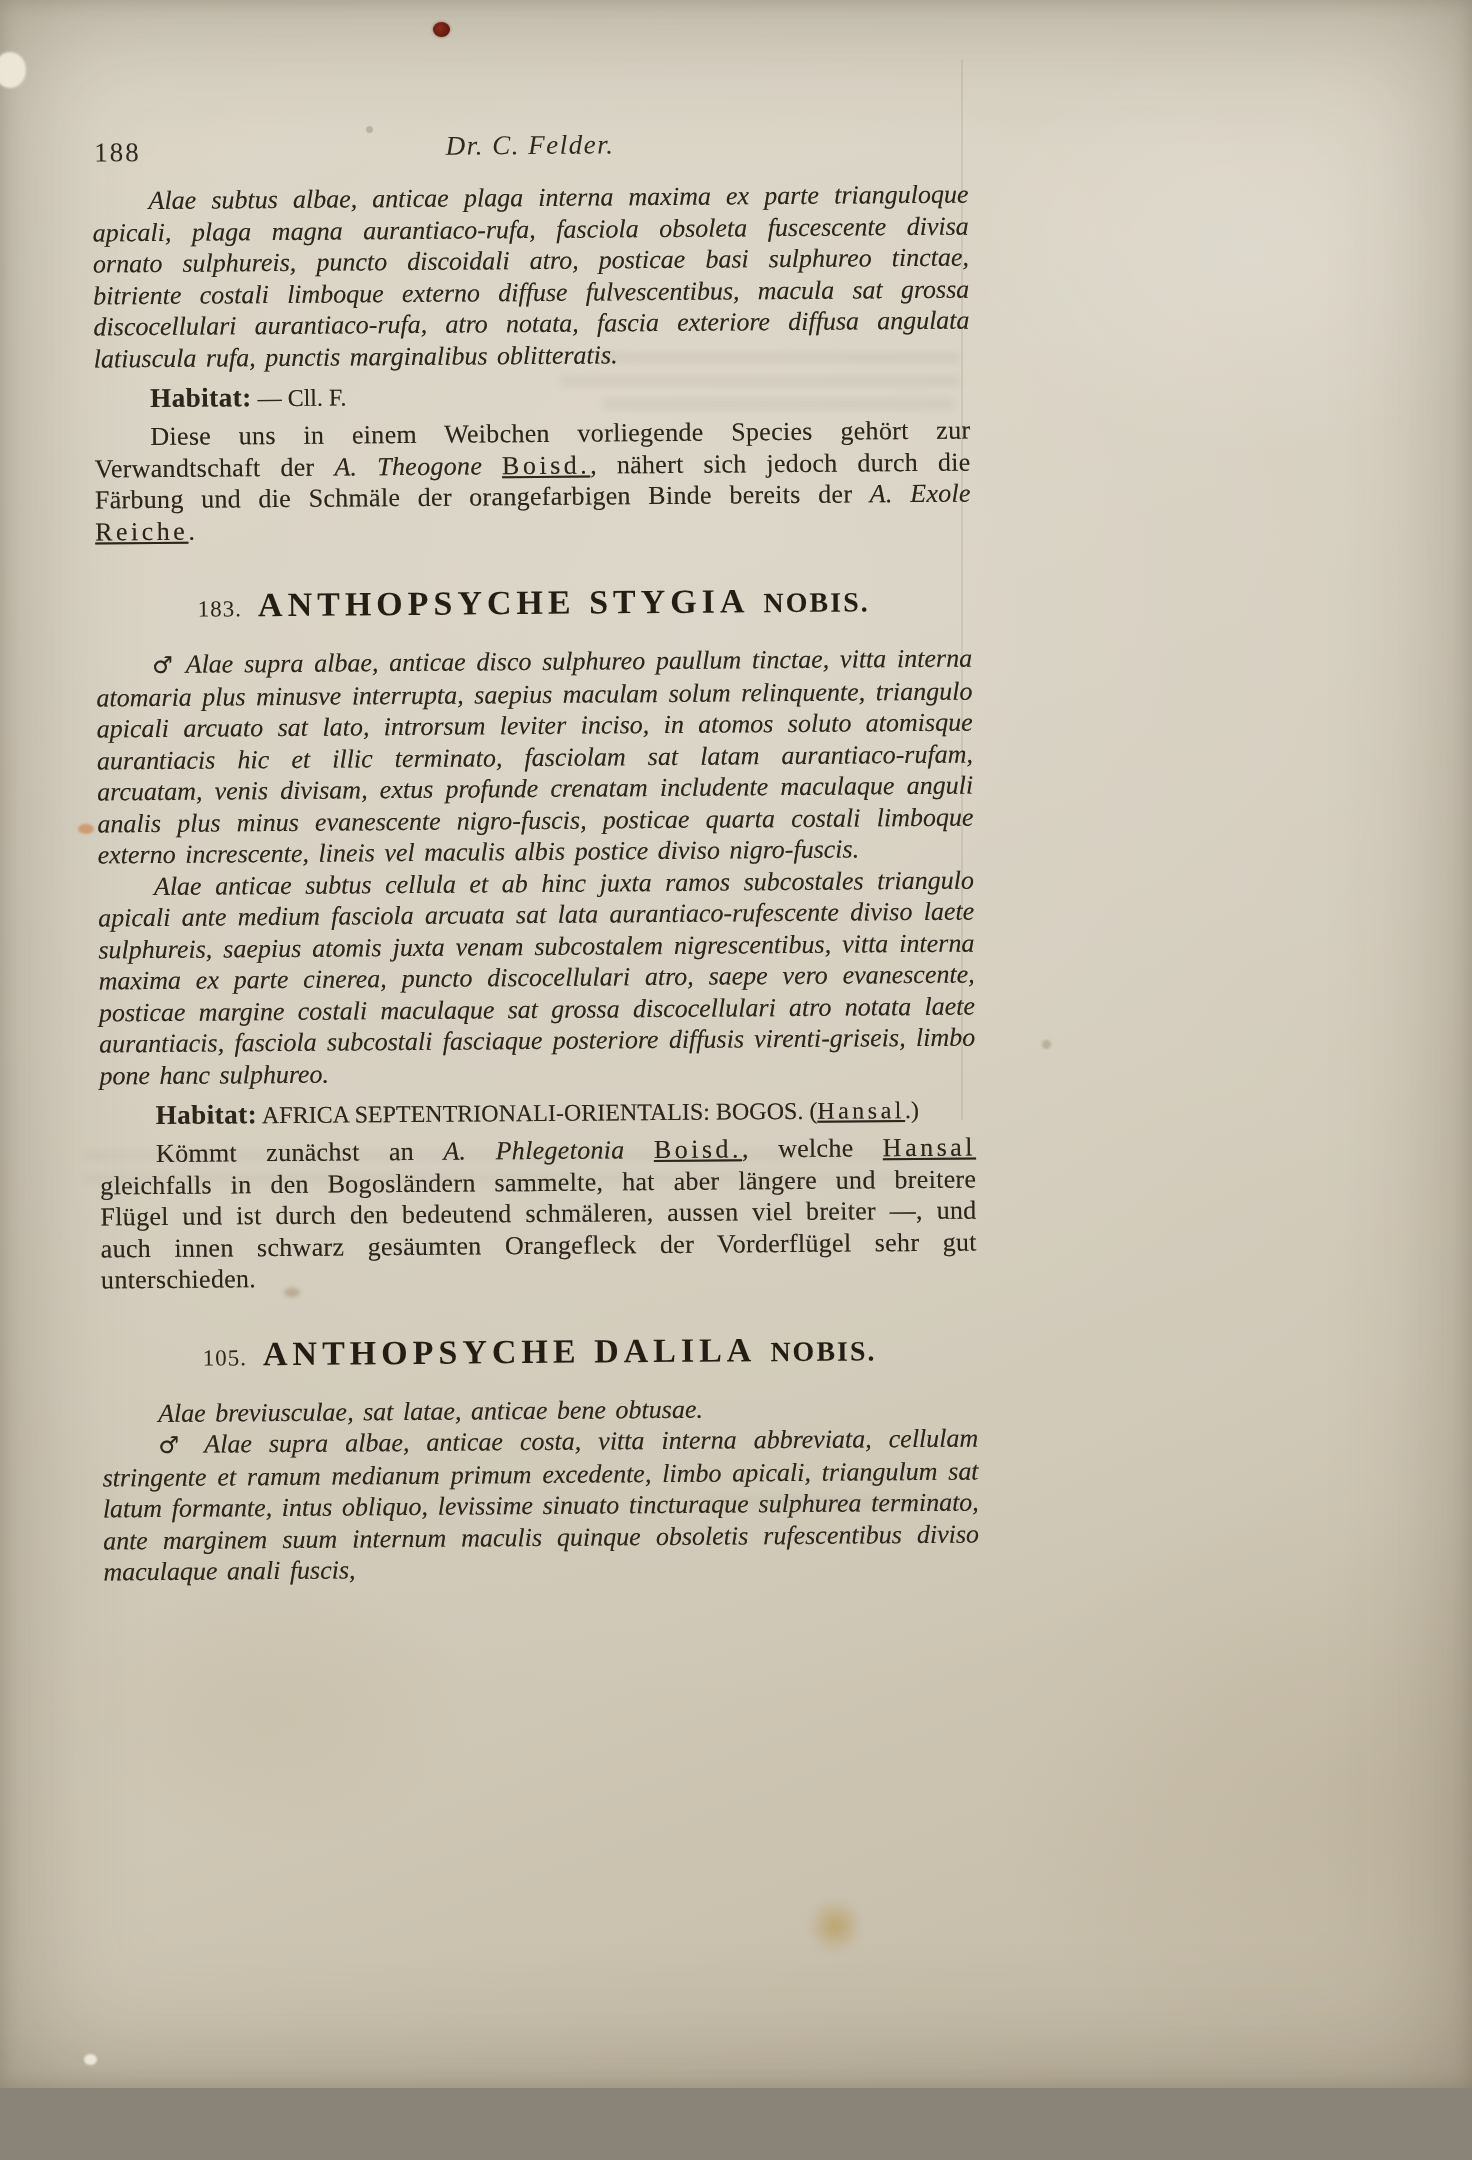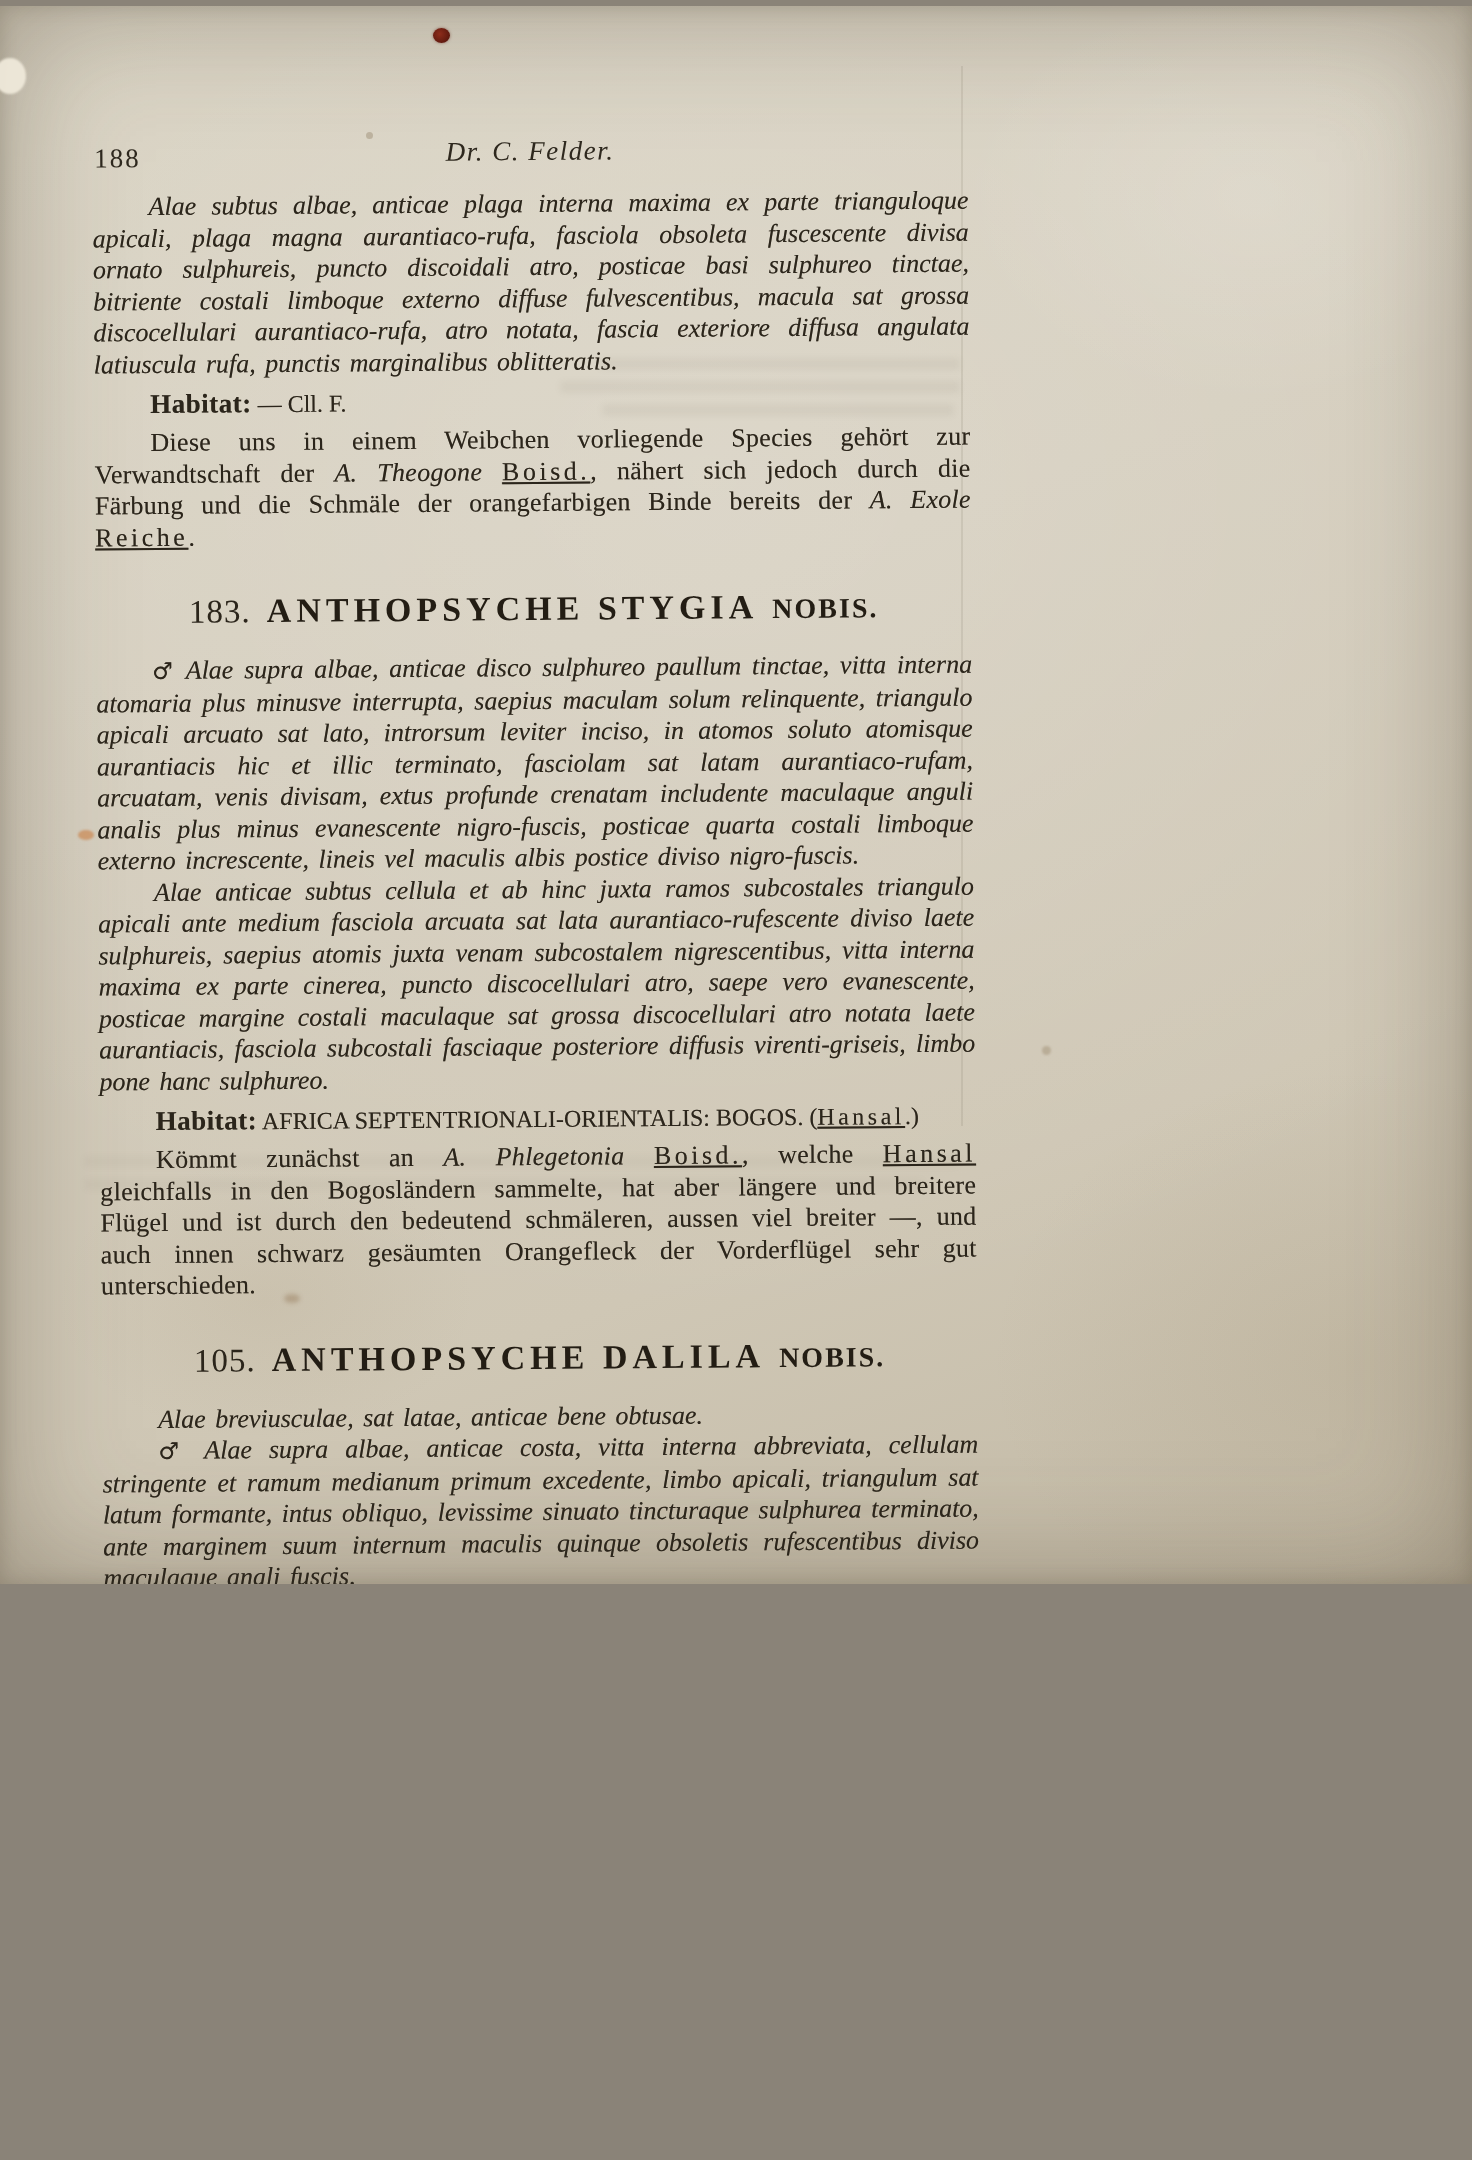--- a/index.html
+++ b/index.html
@@ -1,17 +1,17 @@
 <!DOCTYPE html>
 <html><head>
 <meta charset="utf-8">
 <style>
   html,body { margin:0; padding:0; background:#8a8378; }
   .photo {
-    position:relative; width:1472px; height:1578px; margin:6px auto; overflow:hidden;
+    position:relative; width:1472px; height:2088px; margin:0 auto; overflow:hidden;
     font-family:"Liberation Serif","DejaVu Serif",serif; color:#2b251b;
     background:
       radial-gradient(ellipse 300px 200px at 18% 82%, rgba(150,130,95,.10), transparent 70%),
       radial-gradient(ellipse 420px 300px at 85% 12%, rgba(255,255,255,.14), transparent 70%),
       radial-gradient(ellipse 520px 420px at 92% 86%, rgba(140,120,85,.12), transparent 70%),
       radial-gradient(ellipse 120% 90% at 48% 30%, rgba(255,255,255,.16), rgba(255,255,255,0) 60%),
       linear-gradient(160deg, #dad4c4 0%, #d5cebe 40%, #cfc7b5 72%, #c2b9a5 100%);
     box-shadow: inset 0 0 130px rgba(70,58,40,.38), inset 0 0 20px rgba(70,58,40,.22);
   }
   .page-inner {
@@ -37,21 +37,21 @@
   .para.german { font-style:normal; line-height:31.5px; letter-spacing:.3px; word-spacing:6px; }
   .it { font-style:italic; }
   .spaced { font-style:normal; letter-spacing:3.5px;text-decoration:underline; }
   .mars { font-family:"DejaVu Sans",sans-serif; font-style:normal; font-size:23px; }
   .habitat {
     margin:9px 0 7px; font-size:24px; line-height:30px; text-indent:56px;
     text-shadow:0 0 0.5px rgba(45,35,22,.45);
   }
   .habitat-label { font-weight:bold; font-size:27px; letter-spacing:.5px; }
   .species-heading { margin:40px 0 24px; text-align:center; font-weight:normal; white-space:nowrap; }
-  .h-num { font-size:33px; letter-spacing:1px; margin-right:16px; }
+  .h-num { font-size:23px; letter-spacing:1px; margin-right:16px; }
   .h-title { font-size:34px; font-weight:bold; letter-spacing:5px; margin-right:14px; color:#231d14; }
   .h-author { font-size:28px; font-weight:bold; letter-spacing:2px; color:#231d14; }
 
   
   .artifact { position:absolute; pointer-events:none; }
   .stain-dot-top { left:433px; top:22px; width:17px; height:15px; border-radius:50%;
     background:radial-gradient(circle at 40% 40%, #8d2c1b, #5c180e 75%);
     box-shadow:0 0 3px rgba(95,30,18,.55); }
   .chip-top-left { left:-6px; top:52px; width:32px; height:36px; border-radius:50%;
     background:#efe9da; filter:blur(1px); opacity:.95; }

